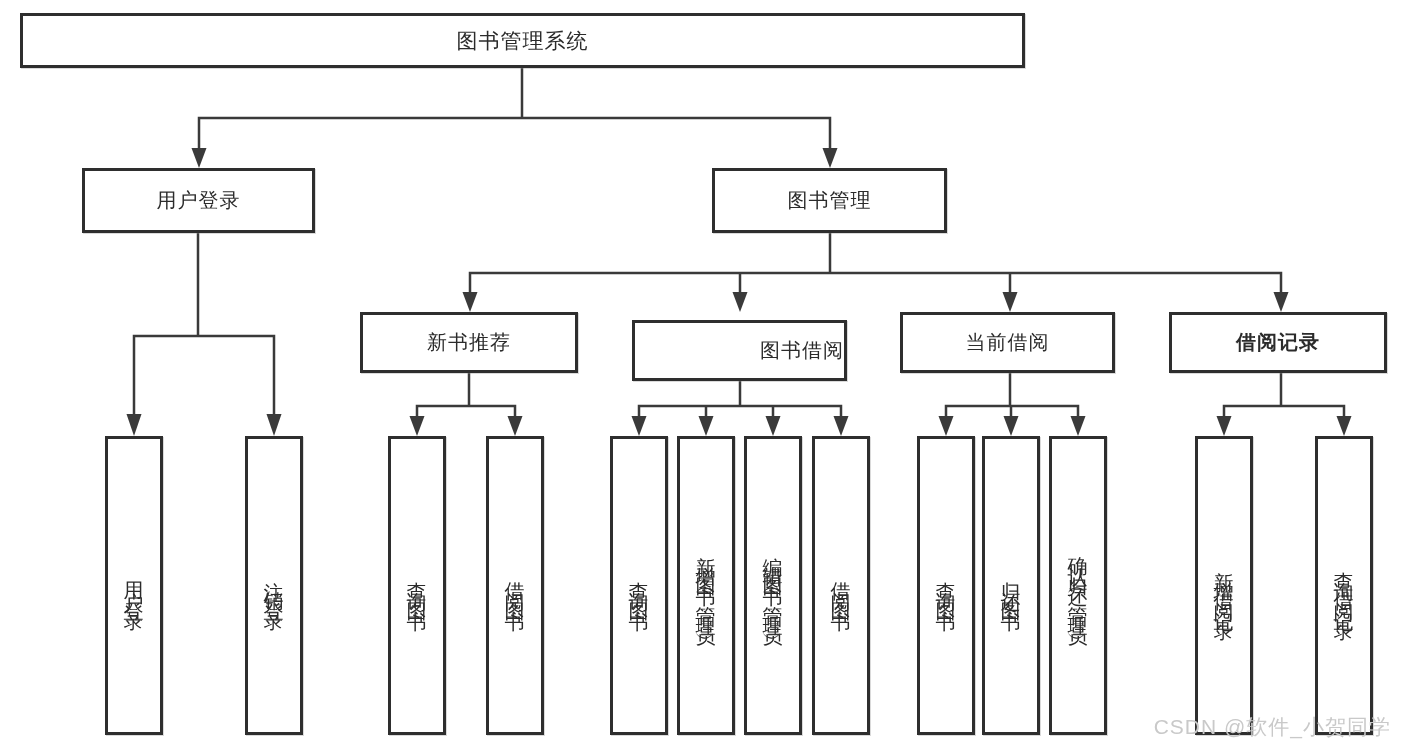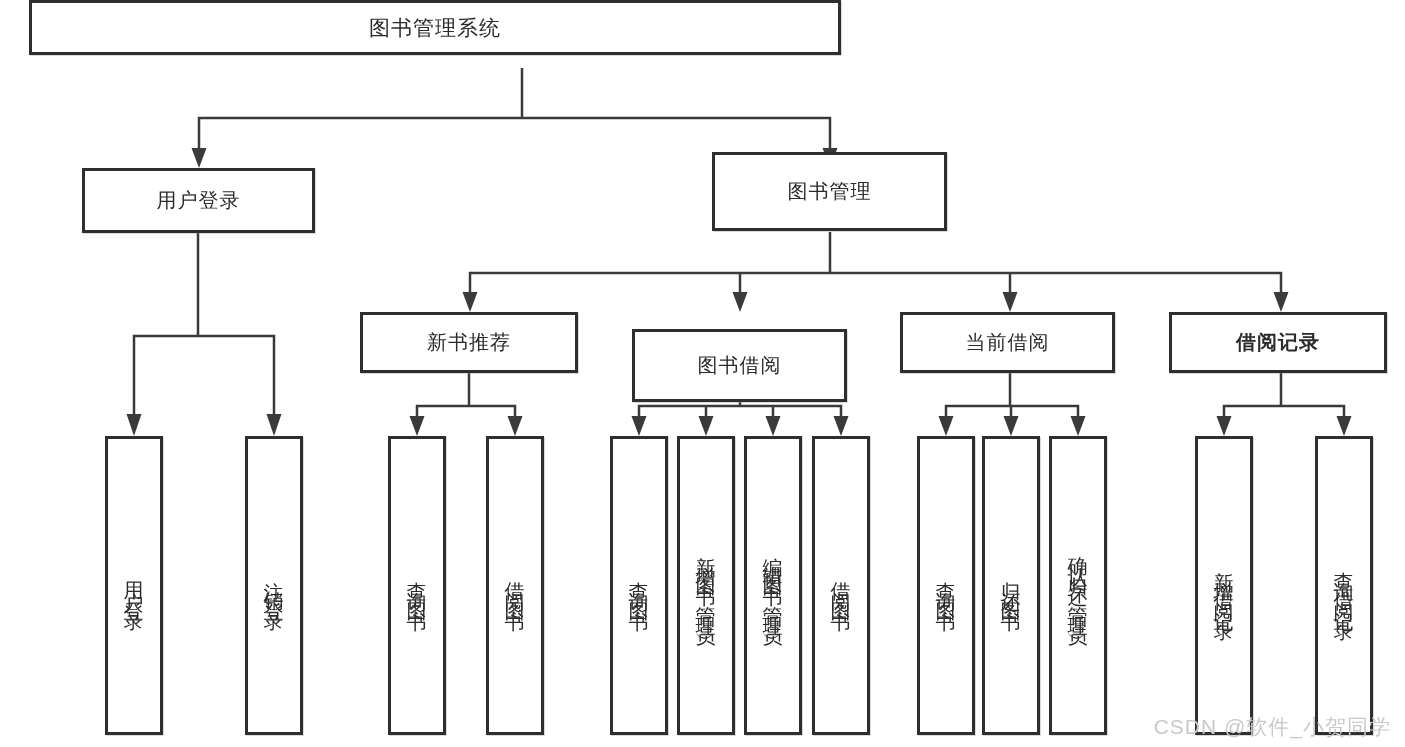--- a/index.html
+++ b/index.html
@@ -71,35 +71,35 @@
 
       <polygon points="938.5,416 953.5,416 946,436"></polygon>
       <polygon points="1003.5,416 1018.5,416 1011,436"></polygon>
       <polygon points="1070.5,416 1085.5,416 1078,436"></polygon>
 
       <polygon points="1216.5,416 1231.5,416 1224,436"></polygon>
       <polygon points="1336.5,416 1351.5,416 1344,436"></polygon>
     </g>
   </svg>
 
-  <div class="node hnode root" style="left:20px;top:0;width:812px;height:55px;margin-left:9px;">
+  <div class="node hnode root" style="left:20px;top:13px;width:1005px;height:55px;">
     <span>图书管理系统</span>
   </div>
 
   <div class="node hnode" style="left:82px;top:168px;width:233px;height:65px;">
     <span>用户登录</span>
   </div>
-  <div class="node hnode" style="left:712px;top:152px;width:235px;height:79px;">
+  <div class="node hnode" style="left:712px;top:168px;width:235px;height:65px;">
     <span>图书管理</span>
   </div>
 
   <div class="node hnode" style="left:360px;top:312px;width:218px;height:61px;">
     <span>新书推荐</span>
   </div>
-  <div class="node hnode" style="left:632px;top:329px;width:215px;height:73px;">
+  <div class="node hnode" style="left:632px;top:320px;width:215px;height:61px;justify-content:flex-end;">
     <span>图书借阅</span>
   </div>
   <div class="node hnode" style="left:900px;top:312px;width:215px;height:61px;">
     <span>当前借阅</span>
   </div>
   <div class="node hnode" style="left:1169px;top:312px;width:218px;height:61px;font-weight:bold;">
     <span>借阅记录</span>
   </div>
 
   <div class="node leaf" style="left:105px;">

